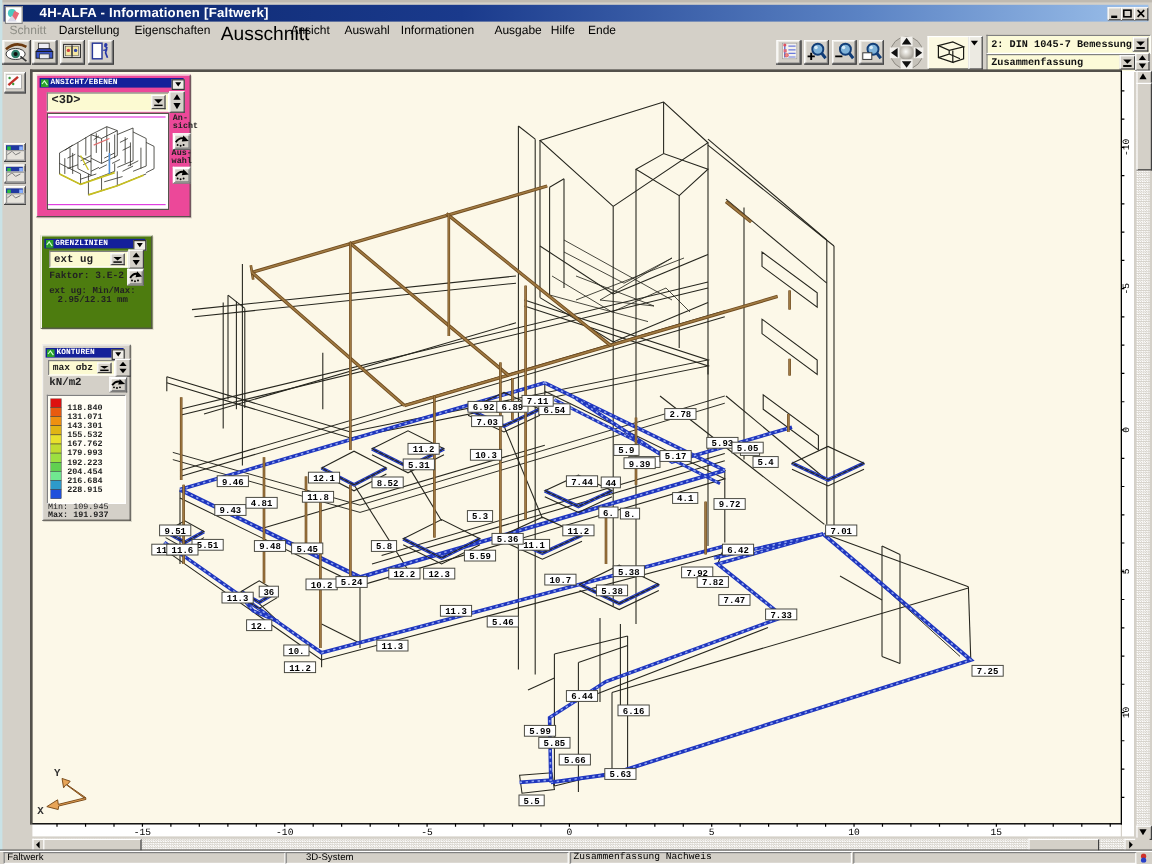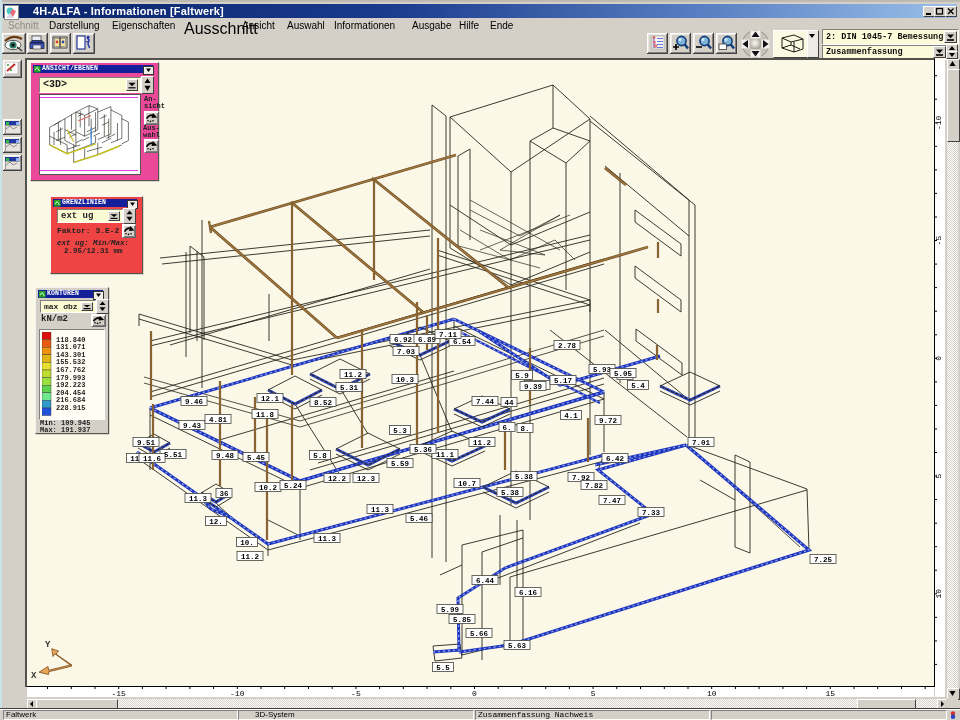--- a/index.html
+++ b/index.html
@@ -771,21 +771,21 @@
     <div class="abs raised2" style="left:113px;top:76px;width:13px;height:12px;background:#D4D0C8;border:1px solid #666;border-top-color:#fff;border-left-color:#fff;">
 <svg width="13" height="12">
         <path d="M1.5,6.6 Q4.5,1.8 9.4,3.6" stroke="#000" stroke-width="1.6" fill="none"></path>
 <path d="M7.8,1 L12.3,5.4 L6.5,6.0 Z" fill="#000"></path>
 <circle cx="3" cy="8.8" r="0.8" fill="#000"></circle>
         <circle cx="5.5" cy="9.4" r="0.8" fill="#000"></circle>
         <circle cx="8" cy="8.8" r="0.8" fill="#000"></circle>
       </svg>
     </div>
   </div>
-<div class="abs" style="left:50px;top:196px;width:91px;height:76px;background:#ef4444;border-top:1.5px solid #F4F2EE;border-left:1.5px solid #F4F2EE;border-right:1.5px solid #55534D;border-bottom:1.5px solid #55534D;box-shadow:1px 1px 0 #00000022;">
+<div class="abs" style="left:34px;top:196px;width:91px;height:76px;background:#4d7c0f;border-top:1.5px solid #F4F2EE;border-left:1.5px solid #F4F2EE;border-right:1.5px solid #55534D;border-bottom:1.5px solid #55534D;box-shadow:1px 1px 0 #00000022;">
     <div class="abs" style="left:2px;top:2px;width:84px;height:8px;background:#14209A;"></div>
     <svg class="abs" style="left:3px;top:2.5px;" width="7" height="7">
       <rect x="0" y="0" width="6.5" height="6.5" fill="#2AA02A"></rect>
       <path d="M1,4 L3,1.5 L5.5,5" stroke="#CFFFCF" stroke-width="1" fill="none"></path>
     </svg>
     <div class="abs mono" style="left:11px;top:2.4px;font-size:6.5px;font-weight:bold;color:#FFFFFF;letter-spacing:0.1px;">GRENZLINIEN</div>
     <div class="abs" style="left:76px;top:2.5px;width:9px;height:7px;background:#F0EEE8;border:0.5px solid #333;">
       <svg width="9" height="7" style="display:block">
         <path d="M2,1.5 L7,1.5 L4.5,5 Z" fill="#000"></path>
       </svg>
@@ -807,21 +807,21 @@
     <div class="abs mono" style="left:6px;top:29px;font-size:8px;font-weight:bold;color:#222;">Faktor: 3.E-2</div>
     <div class="abs raised2" style="left:71px;top:27px;width:12px;height:12px;background:#D4D0C8;border:1px solid #666;border-top-color:#fff;border-left-color:#fff;">
 <svg width="12" height="12">
         <path d="M1.5,6.6 Q4.2,1.8 8.6,3.6" stroke="#000" stroke-width="1.6" fill="none"></path>
 <path d="M7.2,1 L11.4,5.4 L6.0,6.0 Z" fill="#000"></path>
 <circle cx="3" cy="8.8" r="0.8" fill="#000"></circle>
         <circle cx="5.5" cy="9.4" r="0.8" fill="#000"></circle>
         <circle cx="8" cy="8.8" r="0.8" fill="#000"></circle>
       </svg>
     </div>
-    <div class="abs mono" style="left:6px;top:42px;font-size:7.5px;font-weight:bold;color:#222;font-style:italic;">ext ug: Min/Max:</div>
+    <div class="abs mono" style="left:6px;top:42px;font-size:7.5px;font-weight:bold;color:#222;">ext ug: Min/Max:</div>
     <div class="abs mono" style="left:13px;top:50px;font-size:7.5px;font-weight:bold;color:#222;">2.95/12.31 mm</div>
   </div>
 <div class="abs" style="left:35px;top:287px;width:72px;height:145px;background:#D4D0C8;border-top:1.5px solid #F4F2EE;border-left:1.5px solid #F4F2EE;border-right:1.5px solid #55534D;border-bottom:1.5px solid #55534D;box-shadow:1px 1px 0 #00000022;">
     <div class="abs" style="left:2px;top:2px;width:65px;height:8px;background:#14209A;"></div>
     <svg class="abs" style="left:3px;top:2.5px;" width="7" height="7">
       <rect x="0" y="0" width="6.5" height="6.5" fill="#2AA02A"></rect>
       <path d="M1,4 L3,1.5 L5.5,5" stroke="#CFFFCF" stroke-width="1" fill="none"></path>
     </svg>
     <div class="abs mono" style="left:11px;top:2.4px;font-size:6.5px;font-weight:bold;color:#FFFFFF;letter-spacing:0.1px;">KONTUREN</div>
     <div class="abs" style="left:57px;top:2.5px;width:9px;height:7px;background:#F0EEE8;border:0.5px solid #333;">
@@ -870,14 +870,14 @@
       <text x="14" y="17.1" font-size="7px" font-weight="bold" font-family="Liberation Mono,monospace" fill="#222">131.071</text>
       <text x="14" y="24.7" font-size="7px" font-weight="bold" font-family="Liberation Mono,monospace" fill="#222">143.301</text>
       <text x="14" y="32.3" font-size="7px" font-weight="bold" font-family="Liberation Mono,monospace" fill="#222">155.532</text>
       <text x="14" y="39.9" font-size="7px" font-weight="bold" font-family="Liberation Mono,monospace" fill="#222">167.762</text>
       <text x="14" y="47.5" font-size="7px" font-weight="bold" font-family="Liberation Mono,monospace" fill="#222">179.993</text>
       <text x="14" y="55.1" font-size="7px" font-weight="bold" font-family="Liberation Mono,monospace" fill="#222">192.223</text>
       <text x="14" y="62.7" font-size="7px" font-weight="bold" font-family="Liberation Mono,monospace" fill="#222">204.454</text>
       <text x="14" y="70.3" font-size="7px" font-weight="bold" font-family="Liberation Mono,monospace" fill="#222">216.684</text>
       <text x="14" y="77.9" font-size="7px" font-weight="bold" font-family="Liberation Mono,monospace" fill="#222">228.915</text>
     </svg>
-    <div class="abs mono" style="left:4px;top:131px;font-size:7px;font-weight:bold;color:#222;">Min: 109.945</div>
+    <div class="abs mono" style="left:4px;top:131px;font-size:7px;font-weight:normal;color:#222;">Min: 109.945</div>
     <div class="abs mono" style="left:4px;top:138px;font-size:7px;font-weight:bold;color:#222;">Max: 191.937</div>
   </div>
 </body></html>

